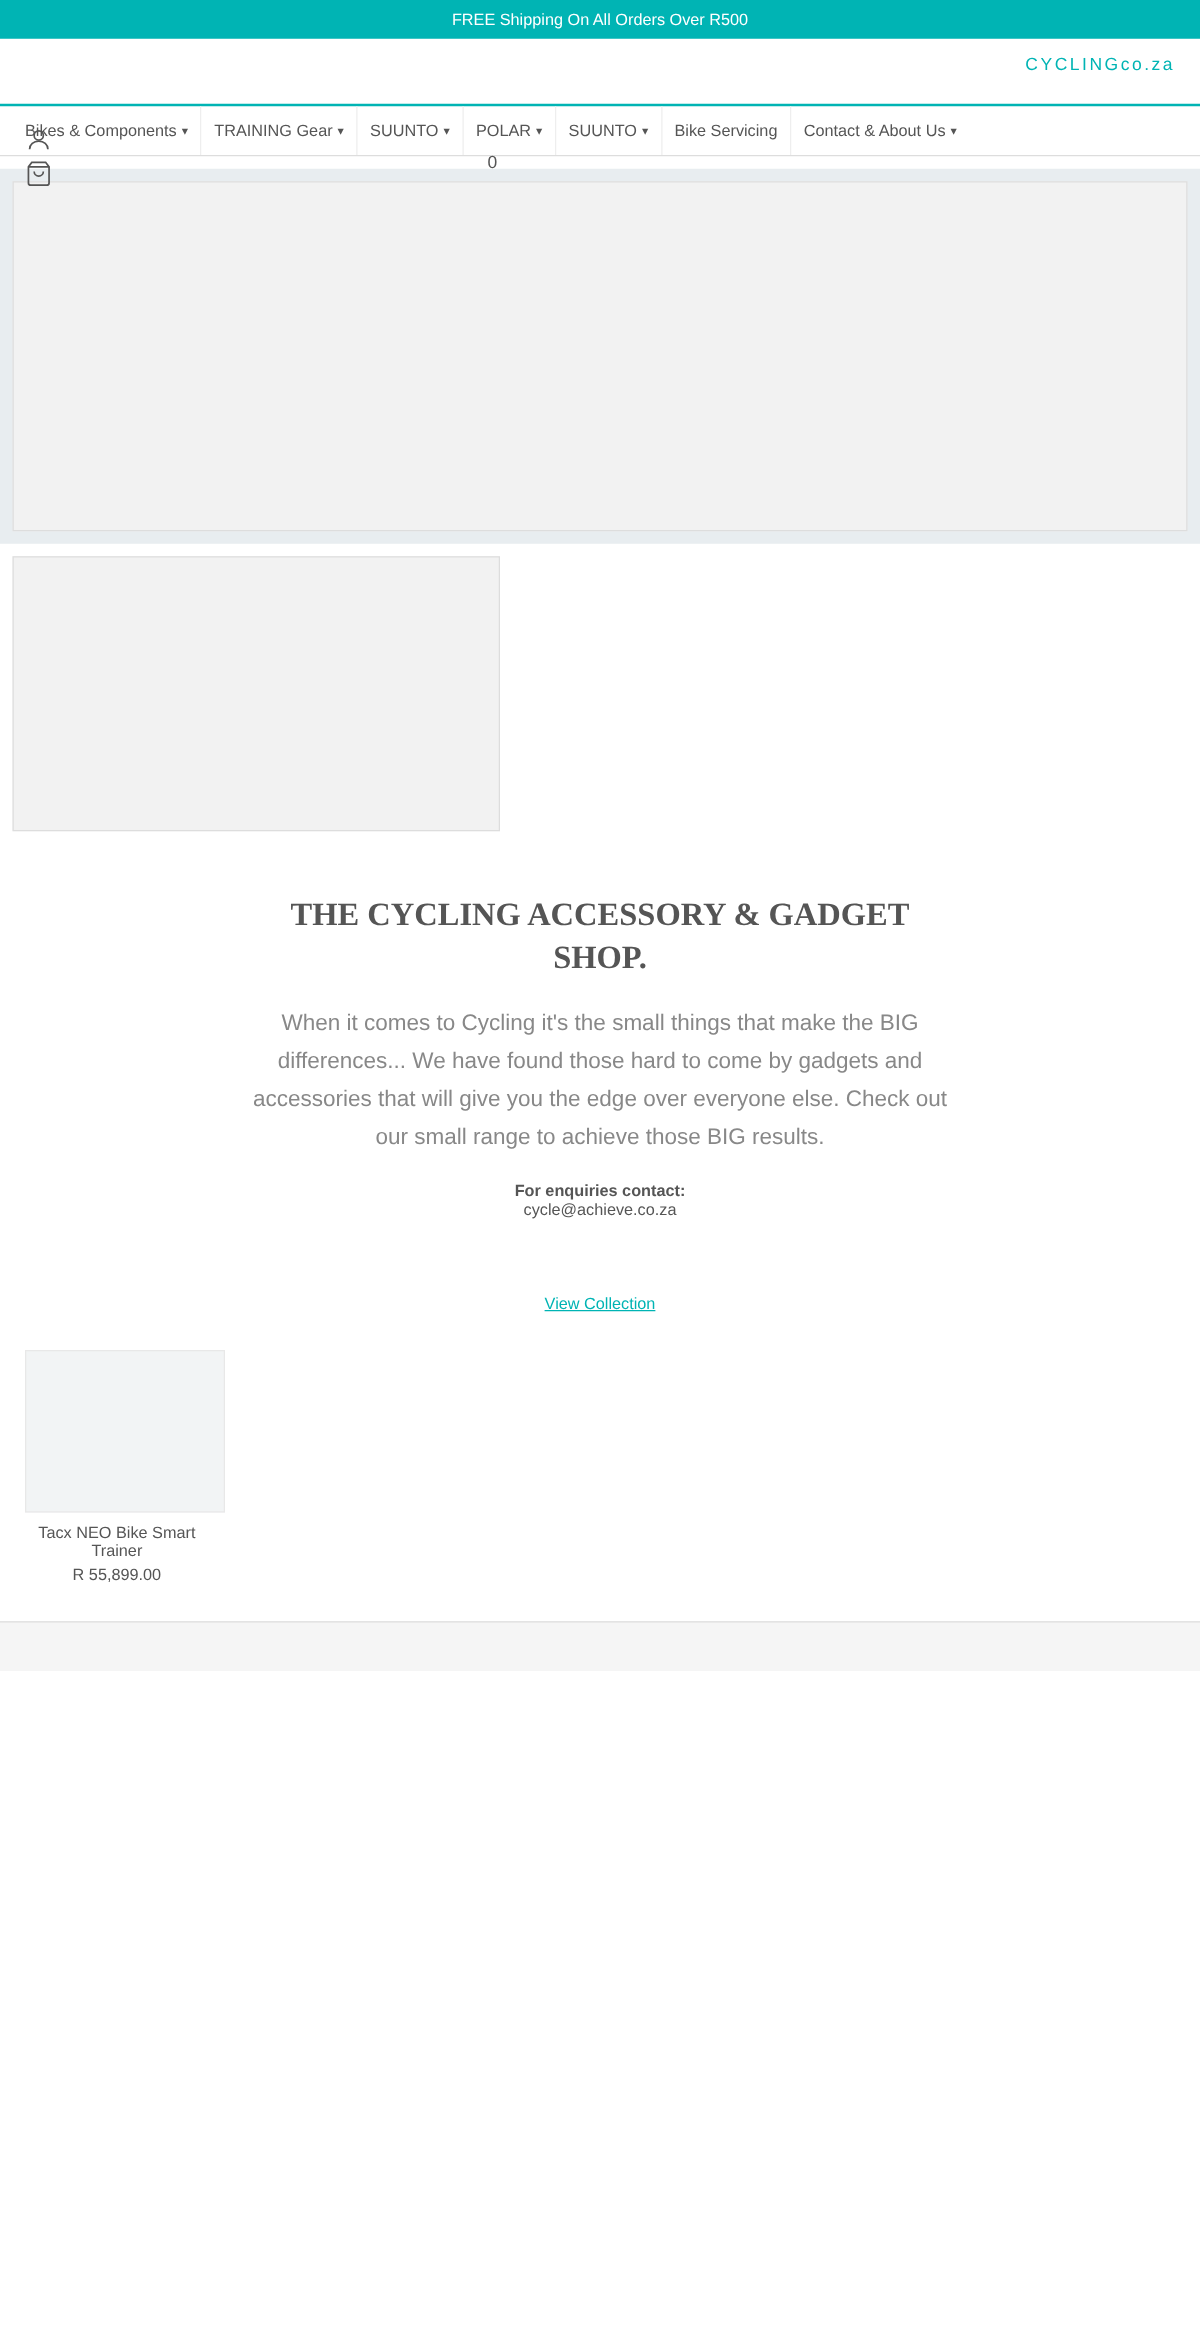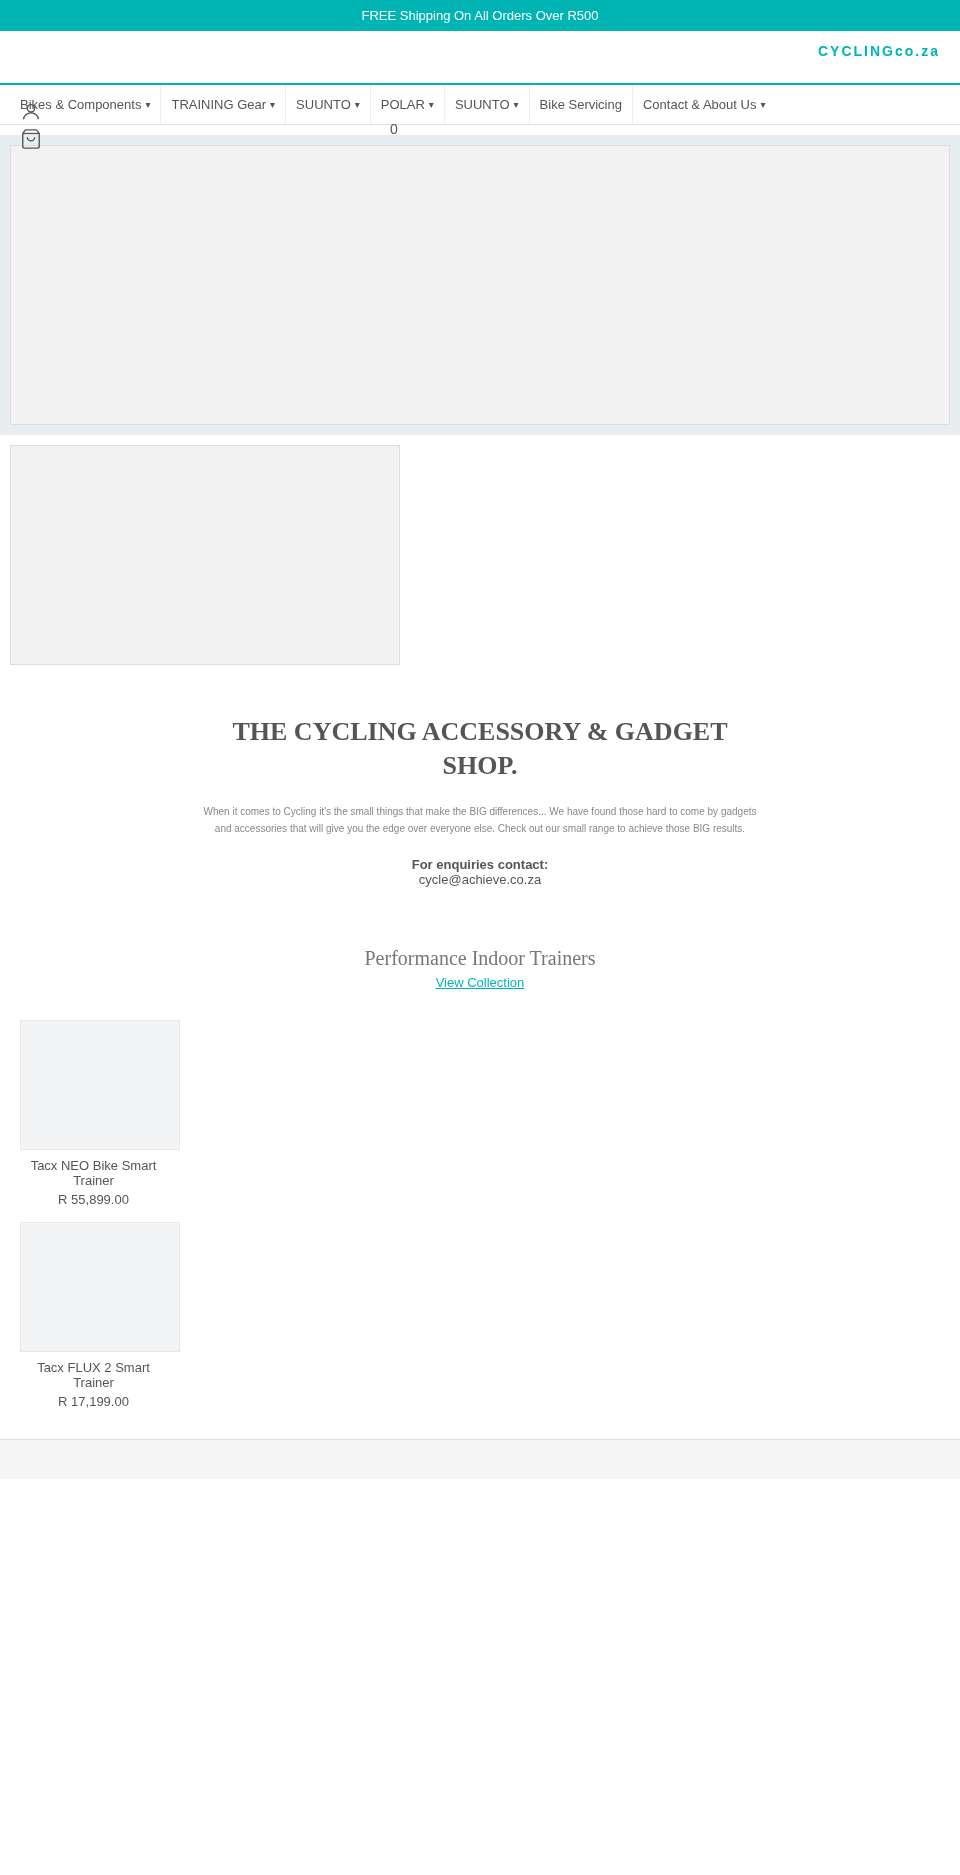--- a/index.html
+++ b/index.html
@@ -21,21 +21,21 @@
       justify-content: flex-end;
       padding: 10px 20px;
       position: relative;
     }
     .header-logo {
       display: flex;
       align-items: center;
     }
     .logo-text {
       font-size: 28px;
-      font-weight: bold;
+      font-weight: normal;
       color: #555;
       letter-spacing: 2px;
     }
     .logo-text span {
       color: #00b4b4;
       font-size: 14px;
       vertical-align: super;
     }
 
     
@@ -146,21 +146,21 @@
     }
     .shop-intro h2 {
       font-size: 26px;
       color: #555;
       font-weight: bold;
       margin-bottom: 20px;
       line-height: 1.3;
       font-family: Georgia, serif;
     }
     .shop-intro p {
-      font-size: 10px;
+      font-size: 18px;
       color: #888;
       line-height: 1.7;
       margin-bottom: 20px;
     }
     .shop-intro .enquiry {
       font-size: 13px;
       color: #555;
     }
     .shop-intro .enquiry strong {
       font-weight: bold;
@@ -299,30 +299,24 @@
 <div class="shop-intro">
   <h2>THE CYCLING ACCESSORY &amp; GADGET SHOP.</h2>
   <p>When it comes to Cycling it's the small things that make the BIG differences... We have found those hard to come by gadgets and accessories that will give you the edge over everyone else. Check out our small range to achieve those BIG results.</p>
   <div class="enquiry">
     <strong>For enquiries contact:</strong><br>
     <span class="email">cycle@achieve.co.za</span>
   </div>
 </div>
 
 <div class="collection-section">
-  <div class="collection-title">Performance Indoor Trainers</div>
   <div class="collection-link">View Collection</div>
 </div>
 
 <div class="products-grid">
   <div class="product-card">
     <div class="product-image"></div>
     <div class="product-name">Tacx NEO Bike Smart Trainer</div>
     <div class="product-price">R 55,899.00</div>
   </div>
-  <div class="product-card">
-    <div class="product-image"></div>
-    <div class="product-name">Tacx FLUX 2 Smart Trainer</div>
-    <div class="product-price">R 17,199.00</div>
-  </div>
 </div>
 
 <div class="footer-bar"></div>
 
 </body></html>

